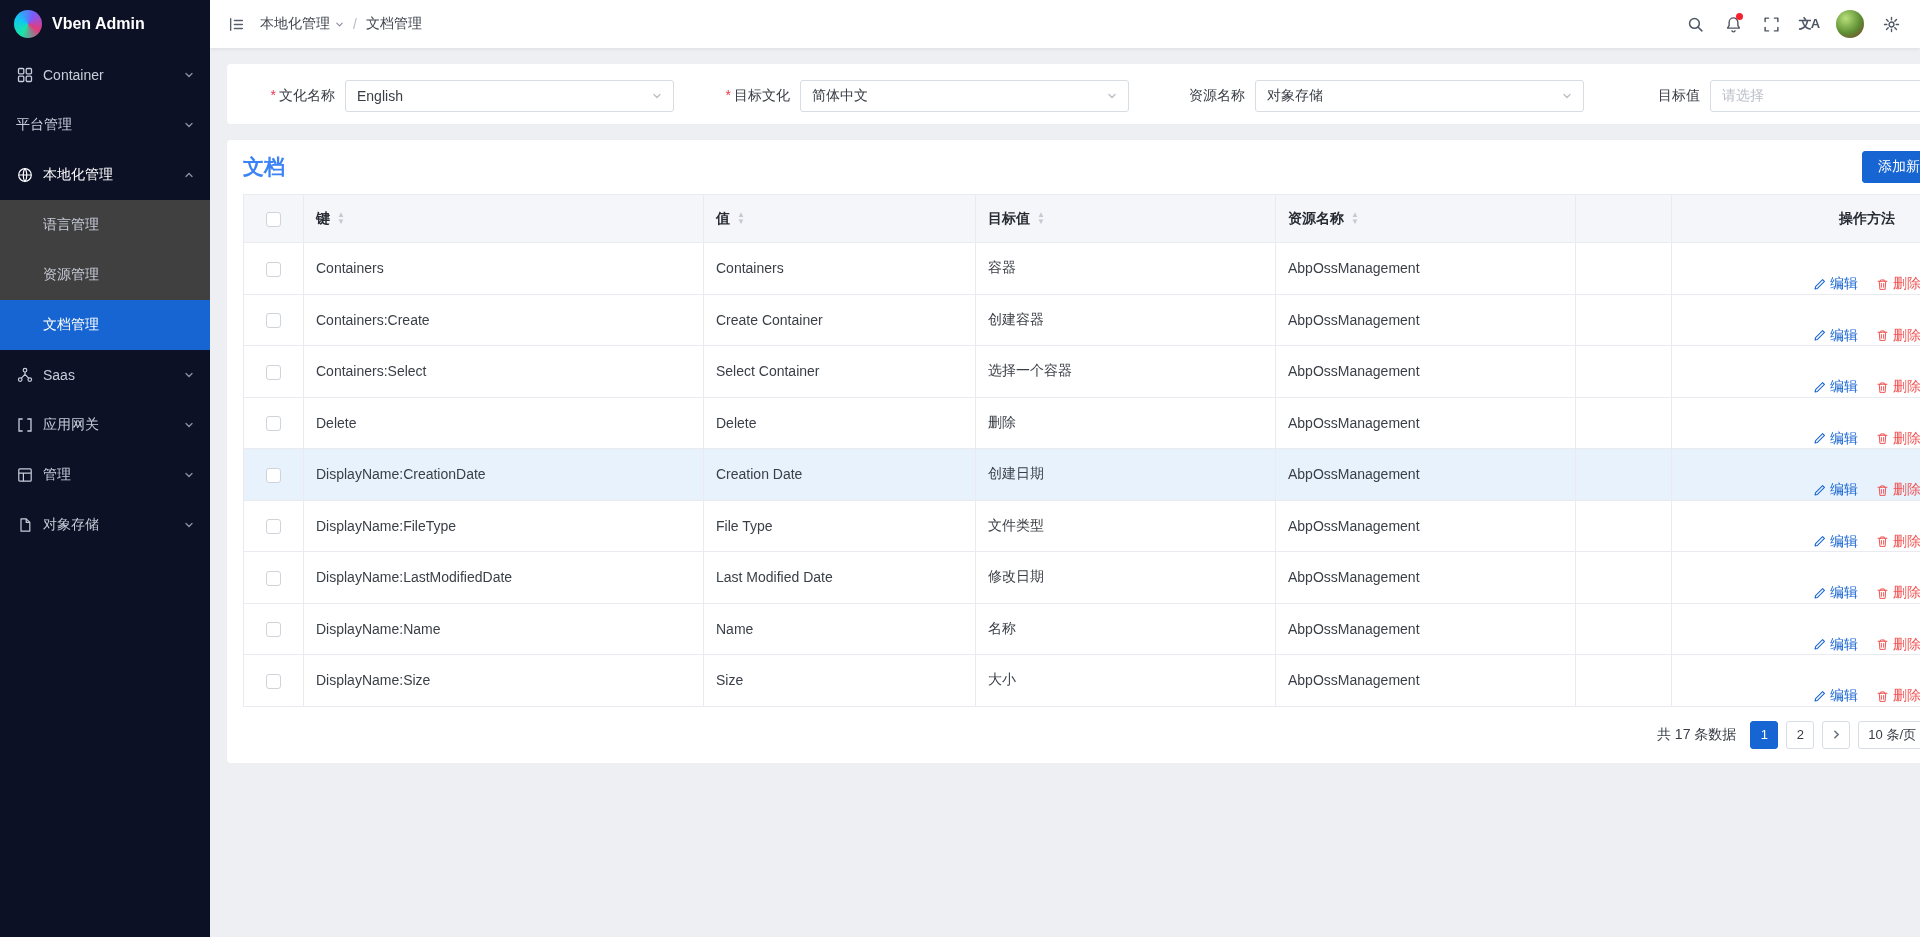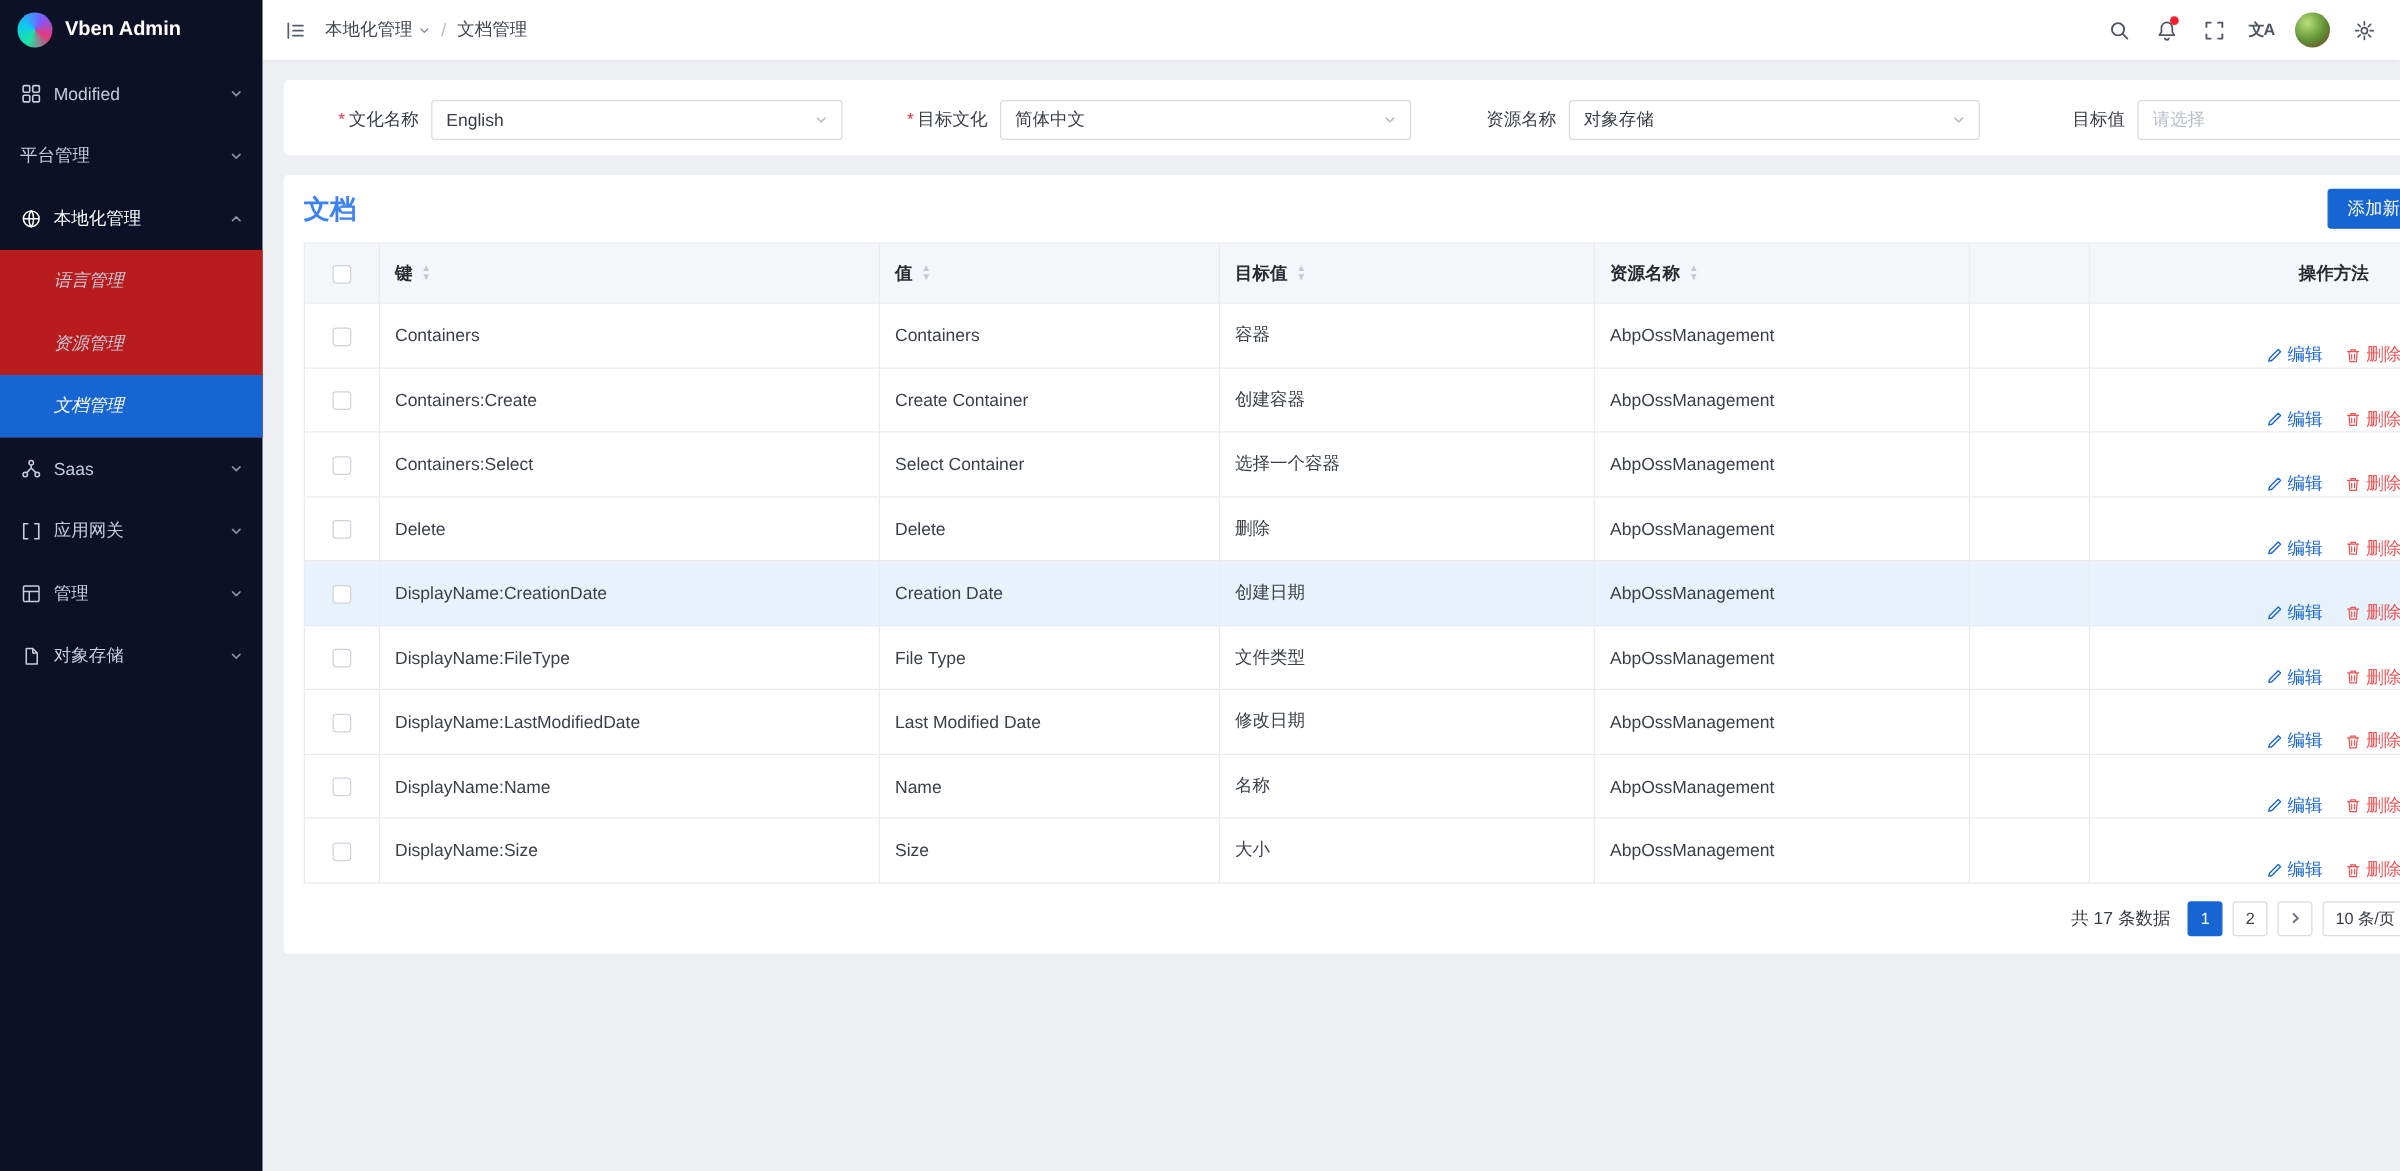--- a/index.html
+++ b/index.html
@@ -12,21 +12,21 @@
   .logo{height:48px;display:flex;align-items:center;padding:0 14px;gap:10px;cursor:pointer;}
   .logo-img{width:28px;height:28px;border-radius:50%;background:conic-gradient(from 210deg,#19e5a6,#10c6f5,#7a5cff,#e6397c,#19e5a6);flex:none;}
   .logo-text{color:#fff;font-size:16px;font-weight:bold;white-space:nowrap;}
   .menu{padding-top:2px;}
   .menu-item{height:50px;display:flex;align-items:center;padding:0 16px;color:#c8cdda;font-size:14px;cursor:pointer;}
   .mi-icon{width:17px;height:17px;margin-right:10px;display:inline-flex;align-items:center;justify-content:center;flex:none;}
   .mi-icon svg{width:16px;height:16px;}
   .mi-label{flex:1;white-space:nowrap;overflow:hidden;}
   .mi-caret{display:inline-flex;color:#8b90a3;margin-left:8px;}
   .menu-item.active-parent{color:#fff;}
-  .submenu{background:#b91c1c;font-style:italic;}
+  .submenu{background:#404040;}
   .submenu .menu-item{padding-left:43px;}
   .submenu .menu-item.selected{background:#1765d2;color:#fff;}
 
   
   .topbar{position:absolute;left:210px;top:0;width:1710px;height:48px;background:#fff;display:flex;align-items:center;padding:0 10px 0 6px;box-shadow:0 1px 4px rgba(0,0,0,.08);z-index:4;}
   .tb-btn{width:40px;height:48px;display:flex;align-items:center;justify-content:center;color:#555e6b;cursor:pointer;flex:none;}
   .breadcrumb{display:flex;align-items:center;margin-left:4px;font-size:14px;}
   .bc-parent{display:flex;align-items:center;gap:5px;color:#40454e;cursor:pointer;}
   .bc-sep{color:#b6bcc7;margin:0 9px;}
   .bc-current{color:#40454e;}
@@ -107,21 +107,21 @@
 
       <div class="menu-item">
         <span class="mi-icon">
           <svg viewBox="0 0 16 16" fill="none" stroke="currentColor" stroke-width="1.3">
               <rect x="1.5" y="1.5" width="5.3" height="5.3" rx="1"></rect>
               <rect x="9.2" y="1.5" width="5.3" height="5.3" rx="1"></rect>
               <rect x="1.5" y="9.2" width="5.3" height="5.3" rx="1"></rect>
               <rect x="9.2" y="9.2" width="5.3" height="5.3" rx="1"></rect>
             </svg>
         </span>
-        <span class="mi-label">Modified</span>
+        <span class="mi-label">Container</span>
         <span class="mi-caret">
             <svg width="10" height="10" viewBox="0 0 10 10" fill="none" stroke="currentColor" stroke-width="1.3" stroke-linecap="round">
               <path d="M2 3.5l3 3 3-3"></path>
             </svg>
           </span>
       </div>
 
       <div class="menu-item">
         <span class="mi-label">平台管理</span>
         <span class="mi-caret">

